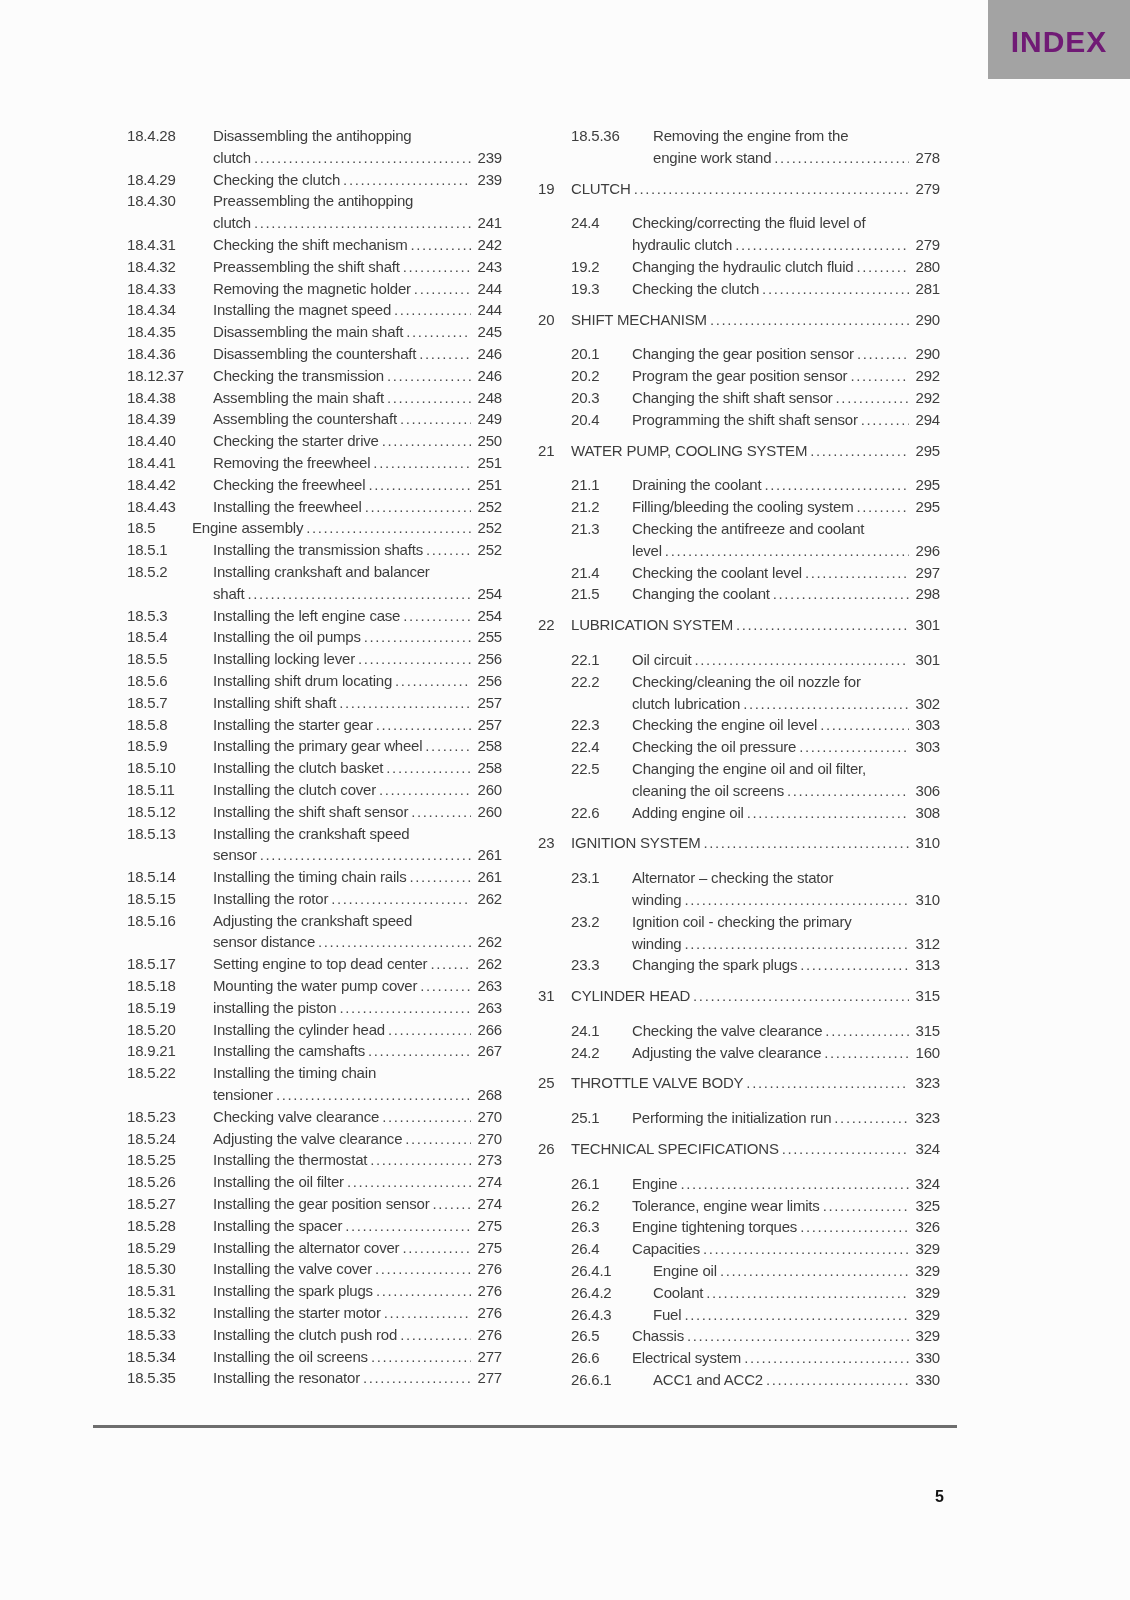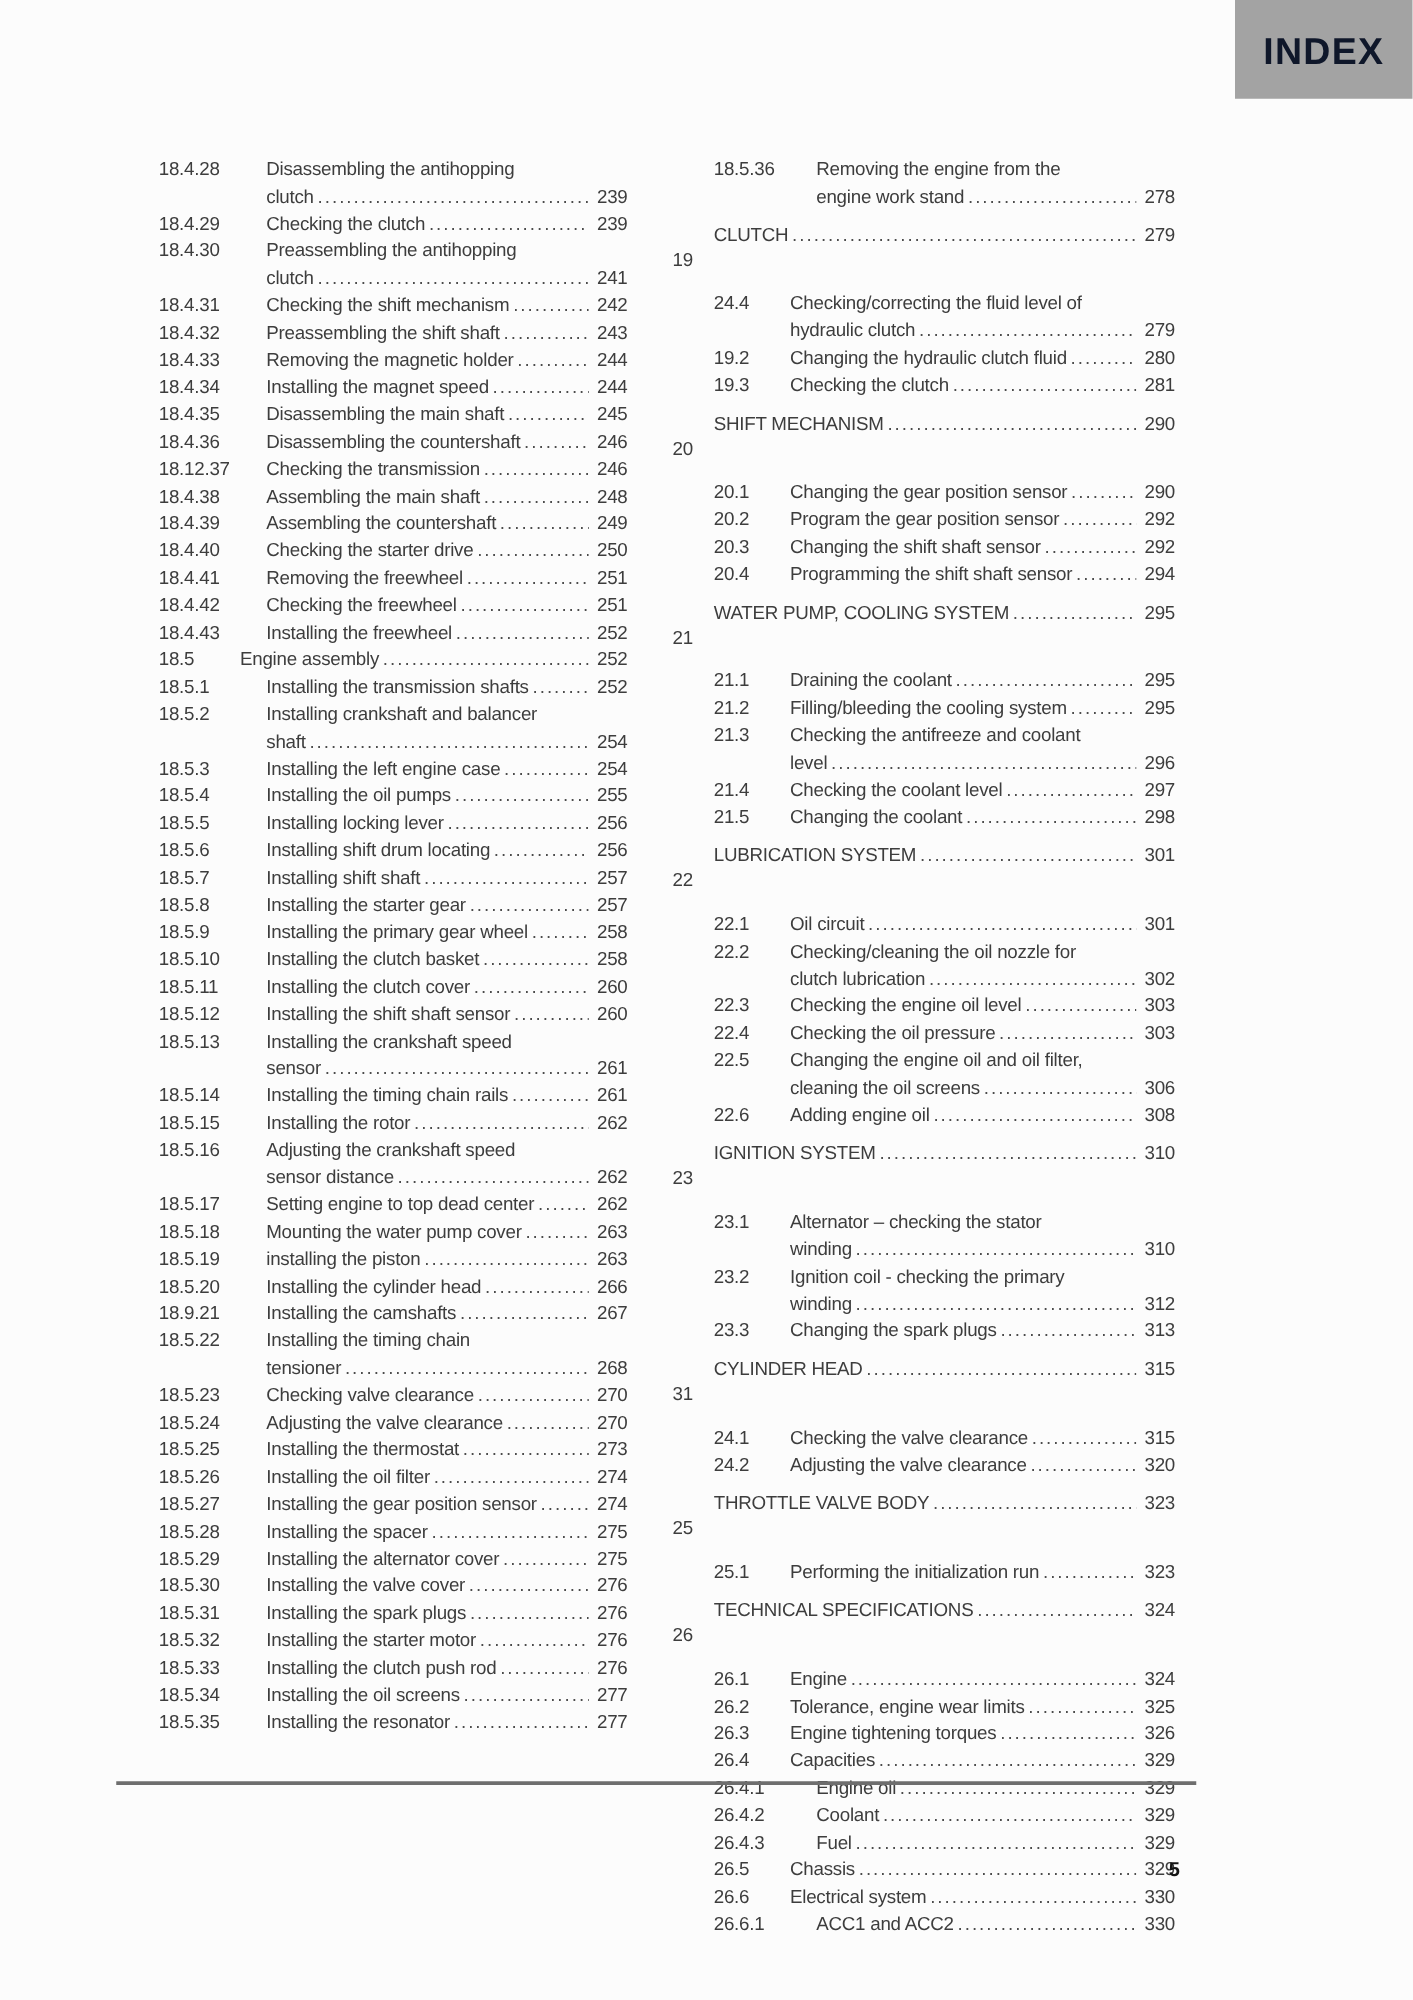--- a/index.html
+++ b/index.html
@@ -13,21 +13,21 @@
   }
   .page { position: absolute; inset: 0; }
 
   
   .index-tab {
     position: absolute; left: 988px; top: 0; width: 142px; height: 79px;
     background: #a3a3a3;
     display: flex; align-items: center; justify-content: center;
   }
   .index-tab .tab-label {
-    font-size: 30px; font-weight: bold; color: #0f172a;
+    font-size: 30px; font-weight: bold; color: #701a75;
     letter-spacing: 1px; padding-top: 5px;
   }
 
   
   .col { position: absolute; top: 125px; }
   #left-col  { left: 127px; width: 375px; }
   #right-col { left: 538px; width: 402px; }
 
   .entry { display: flex; font-size: 15px; line-height: 21.8px; }
   .entry .num { flex: 0 0 auto; letter-spacing: -0.2px; }
@@ -40,21 +40,21 @@
   }
   .dots::after {
     content: "..................................................................................................";
     letter-spacing: 1.6px;
   }
   .pg { flex: 0 0 auto; min-width: 26px; text-align: right; letter-spacing: -0.2px; }
 
   
   #left-col .subsection .num { width: 86px; }
   #left-col .section    .num { width: 65px; }
-  #right-col .chapter    .num { width: 33px; margin-top: 20px; }
+  #right-col .chapter    .num { width: 33px; }
   #right-col .section,
   #right-col .subsection      { padding-left: 33px; }
   #right-col .section    .num { width: 61px; }
   #right-col .subsection .num { width: 82px; }
   .chapter { margin: 9px 0 13px 0; }
 
   
   .footer-rule {
     position: absolute; left: 93px; top: 1425px;
     width: 864px; height: 3px; background: #6e6e6e;
@@ -924,21 +924,21 @@
             <span class="pg">315</span>
           </div>
         </div>
       </div>
       <div class="entry section">
         <span class="num">24.2</span>
         <div class="body">
           <div class="line">
             <span class="t">Adjusting the valve clearance</span>
             <span class="dots"></span>
-            <span class="pg">320</span>
+            <span class="pg">160</span>
           </div>
         </div>
       </div>
       <div class="entry chapter">
         <span class="num">25</span>
         <div class="body">
           <div class="line">
             <span class="t">THROTTLE VALVE BODY</span>
             <span class="dots"></span>
             <span class="pg">323</span>

